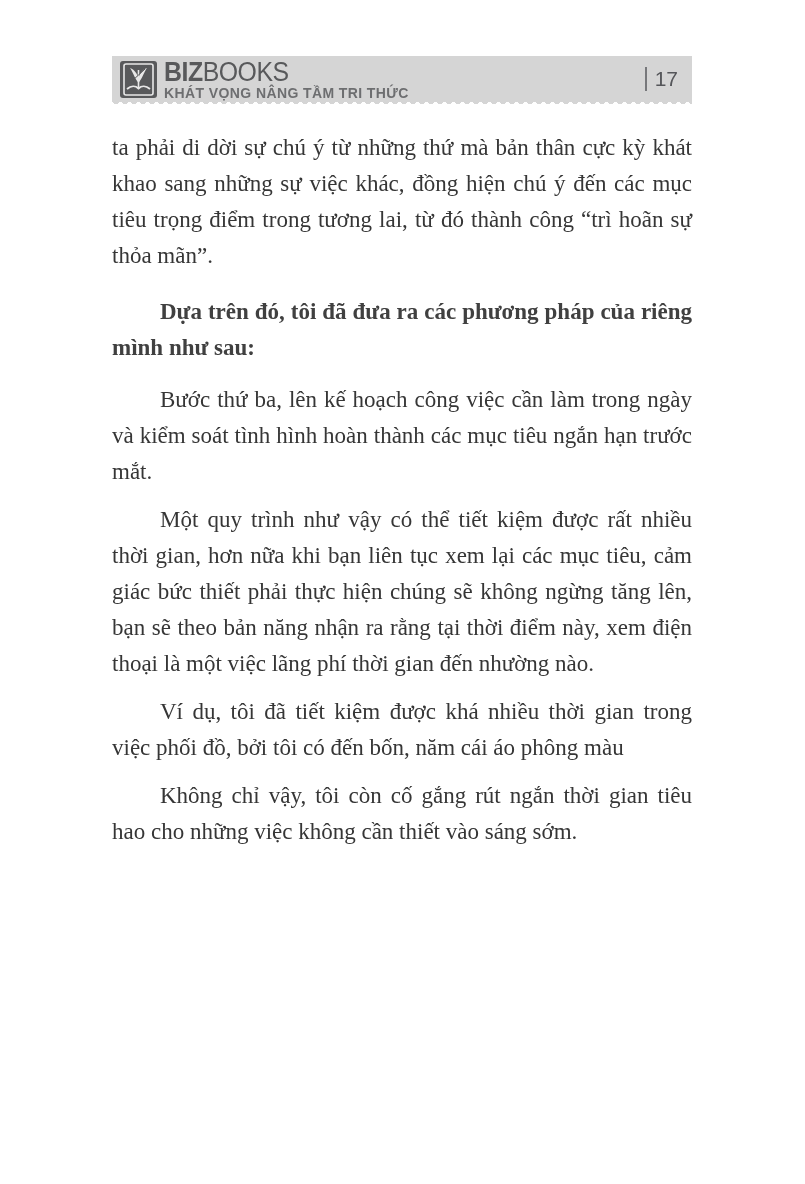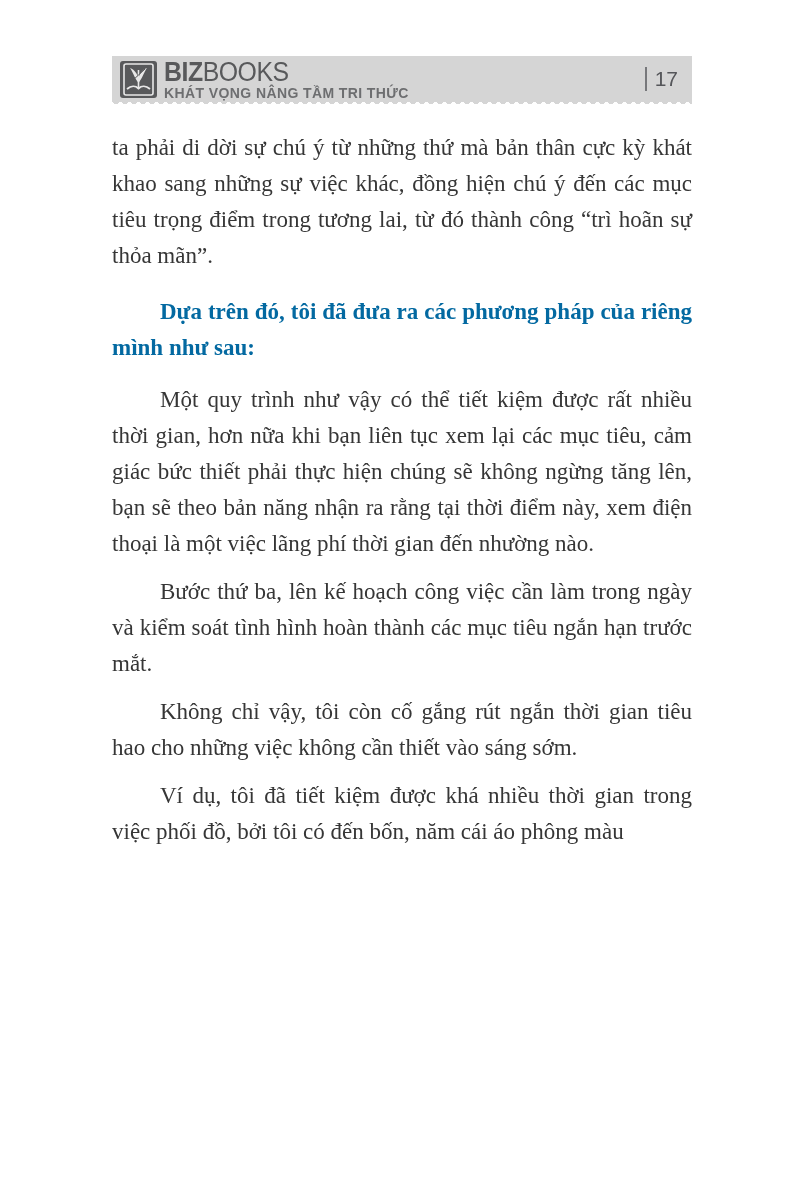--- a/index.html
+++ b/index.html
@@ -106,21 +106,21 @@
   }
   .content p {
     margin: 0 0 12px 0;
     text-indent: 48px;
   }
   .content p.no-indent {
     text-indent: 0;
   }
   .content p.bold {
     font-weight: 700;
-    color: #0369a1;
+    color: #404040;
     margin-top: 20px;
     margin-bottom: 16px;
   }
 </style>
 </head>
 <body>
 
 <div class="page">
 
   <header class="header-strip">
@@ -143,19 +143,19 @@
     </div>
     <div class="page-num">
       <span class="page-num-bar"></span>
       <span>17</span>
     </div>
   </header>
 
   <main class="content" id="content">
       <p class="no-indent">ta phải di dời sự chú ý từ những thứ mà bản thân cực kỳ khát khao sang những sự việc khác, đồng hiện chú ý đến các mục tiêu trọng điểm trong tương lai, từ đó thành công “trì hoãn sự thỏa mãn”.</p>
       <p class="bold">Dựa trên đó, tôi đã đưa ra các phương pháp của riêng mình như sau:</p>
+      <p>Bước thứ ba, lên kế hoạch công việc cần làm trong ngày và kiểm soát tình hình hoàn thành các mục tiêu ngắn hạn trước mắt.</p>
       <p>Một quy trình như vậy có thể tiết kiệm được rất nhiều thời gian, hơn nữa khi bạn liên tục xem lại các mục tiêu, cảm giác bức thiết phải thực hiện chúng sẽ không ngừng tăng lên, bạn sẽ theo bản năng nhận ra rằng tại thời điểm này, xem điện thoại là một việc lãng phí thời gian đến nhường nào.</p>
-      <p>Bước thứ ba, lên kế hoạch công việc cần làm trong ngày và kiểm soát tình hình hoàn thành các mục tiêu ngắn hạn trước mắt.</p>
+      <p>Ví dụ, tôi đã tiết kiệm được khá nhiều thời gian trong việc phối đồ, bởi tôi có đến bốn, năm cái áo phông màu</p>
       <p>Không chỉ vậy, tôi còn cố gắng rút ngắn thời gian tiêu hao cho những việc không cần thiết vào sáng sớm.</p>
-      <p>Ví dụ, tôi đã tiết kiệm được khá nhiều thời gian trong việc phối đồ, bởi tôi có đến bốn, năm cái áo phông màu</p>
     </main>
 
 </div>
 
 </body></html>

